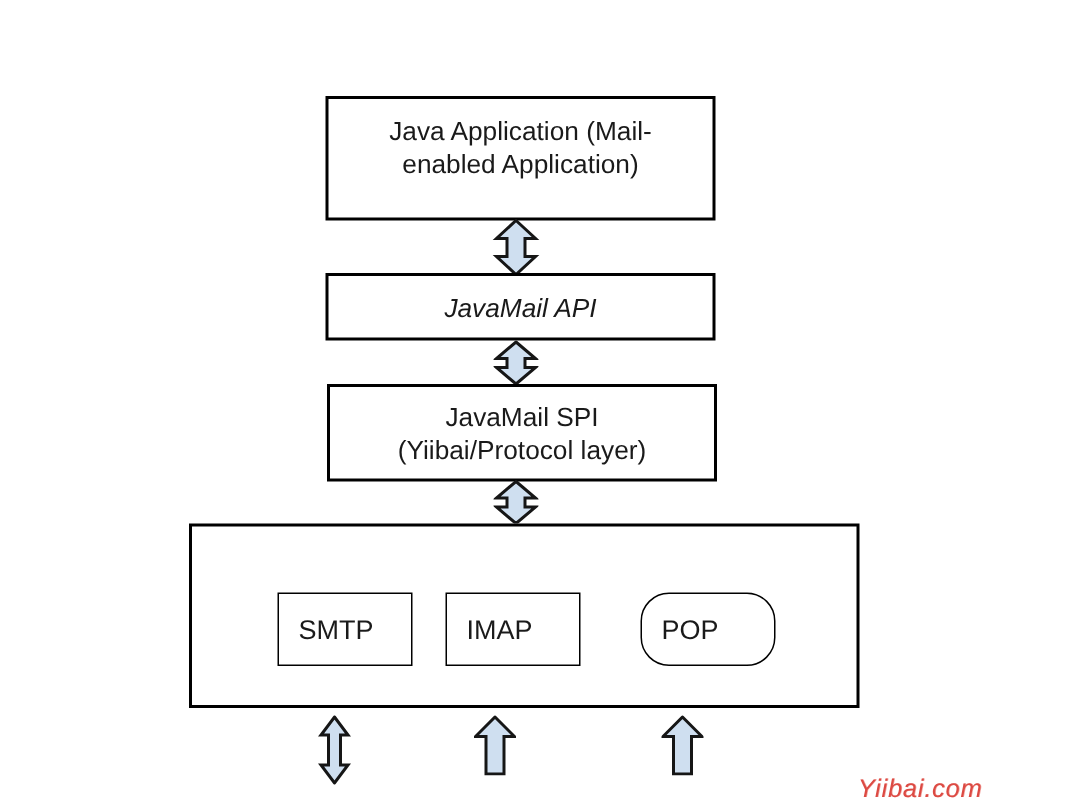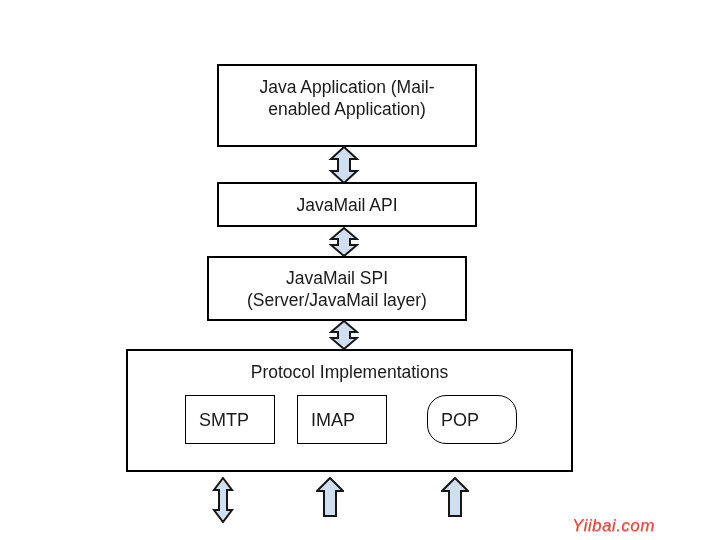--- a/index.html
+++ b/index.html
@@ -22,24 +22,24 @@
     font-size: 17.5px;
     line-height: 22px;
     text-align: center;
   }
   .box-java-app {
     left: 217px; top: 64px; width: 260px; height: 83px;
     padding-top: 10px;
   }
   .box-javamail-api {
     left: 217px; top: 182px; width: 260px; height: 45px;
-    display: flex; align-items: center; justify-content: center;
+    display: flex; align-items: center; justify-content: center; font-style: italic;
   }
   .box-javamail-spi {
-    left: 207px; top: 256px; width: 260px; height: 65px;
+    left: 218px; top: 256px; width: 260px; height: 65px;
     display: flex; flex-direction: column; align-items: center; justify-content: center;
   }
   .box-protocol-impl {
     left: 126px; top: 349px; width: 447px; height: 123px;
     padding-top: 10px;
   }
   .protocol-box {
     position: absolute;
     background: #ffffff;
     border: 1.5px solid #000000;
@@ -84,29 +84,28 @@
   <div class="box box-javamail-api">
     <div>JavaMail API</div>
   </div>
 
   <svg class="arrow" style="left:329px; top:227px;" width="30" height="30" viewBox="0 0 30 30">
     <polygon points="15,1 28,12 21,12 21,18 28,18 15,29 2,18 9,18 9,12 2,12" fill="#cfdff0"></polygon>
   </svg>
 
   <div class="box box-javamail-spi">
     <div>JavaMail SPI</div>
-    <div>(Server/JavaMail layer)</div>
+    <div>(Yiibai/Protocol layer)</div>
   </div>
 
   <svg class="arrow" style="left:329px; top:320px;" width="30" height="30" viewBox="0 0 30 30">
     <polygon points="15,1 28,12 21,12 21,18 28,18 15,29 2,18 9,18 9,12 2,12" fill="#cfdff0"></polygon>
   </svg>
 
   <div class="box box-protocol-impl">
-    <div>Protocol Implementations</div>
 
     <div class="protocol-box protocol-smtp">
       <span>SMTP</span>
     </div>
     <div class="protocol-box protocol-imap">
       <span>IMAP</span>
     </div>
     <div class="protocol-box protocol-pop">
       <span>POP</span>
     </div>

